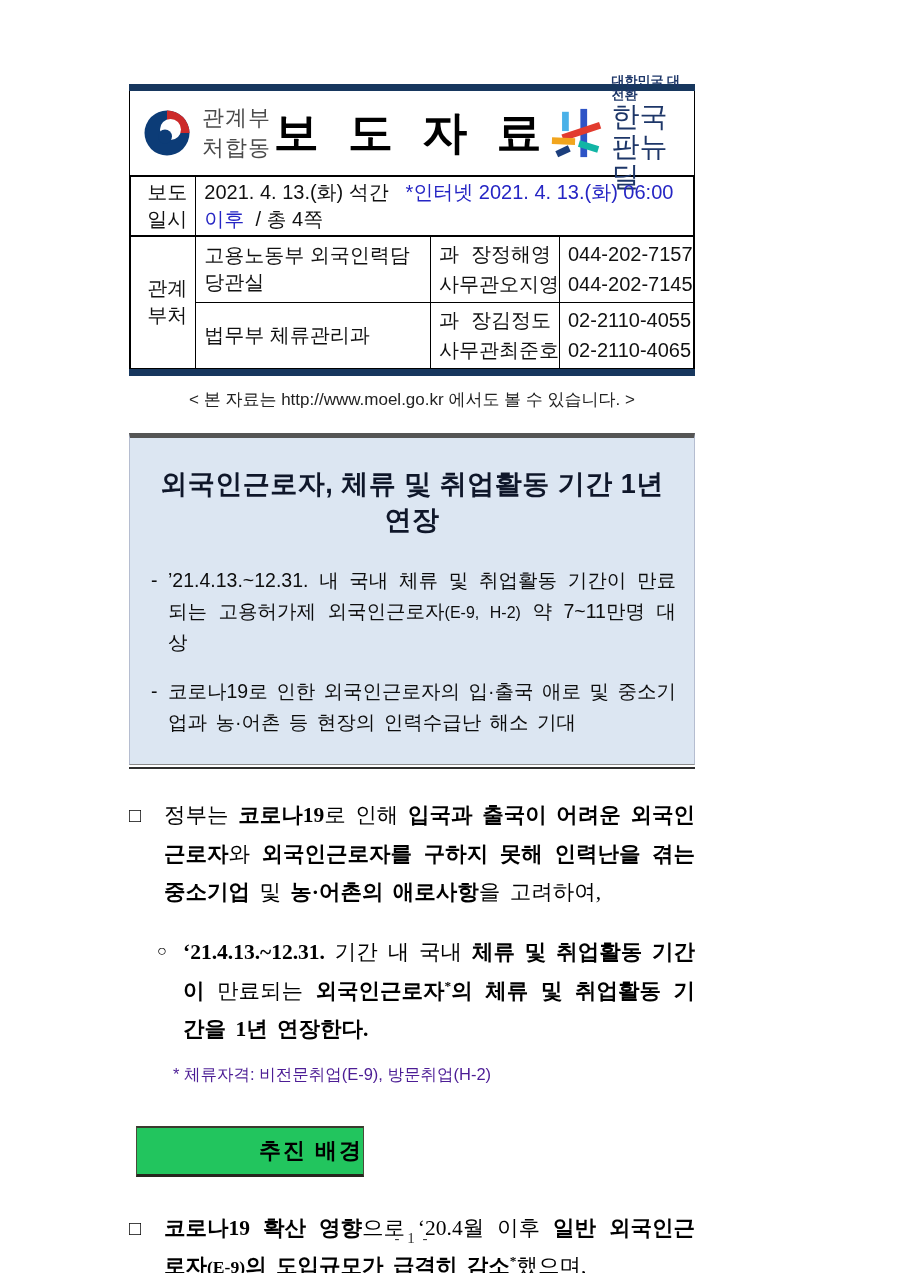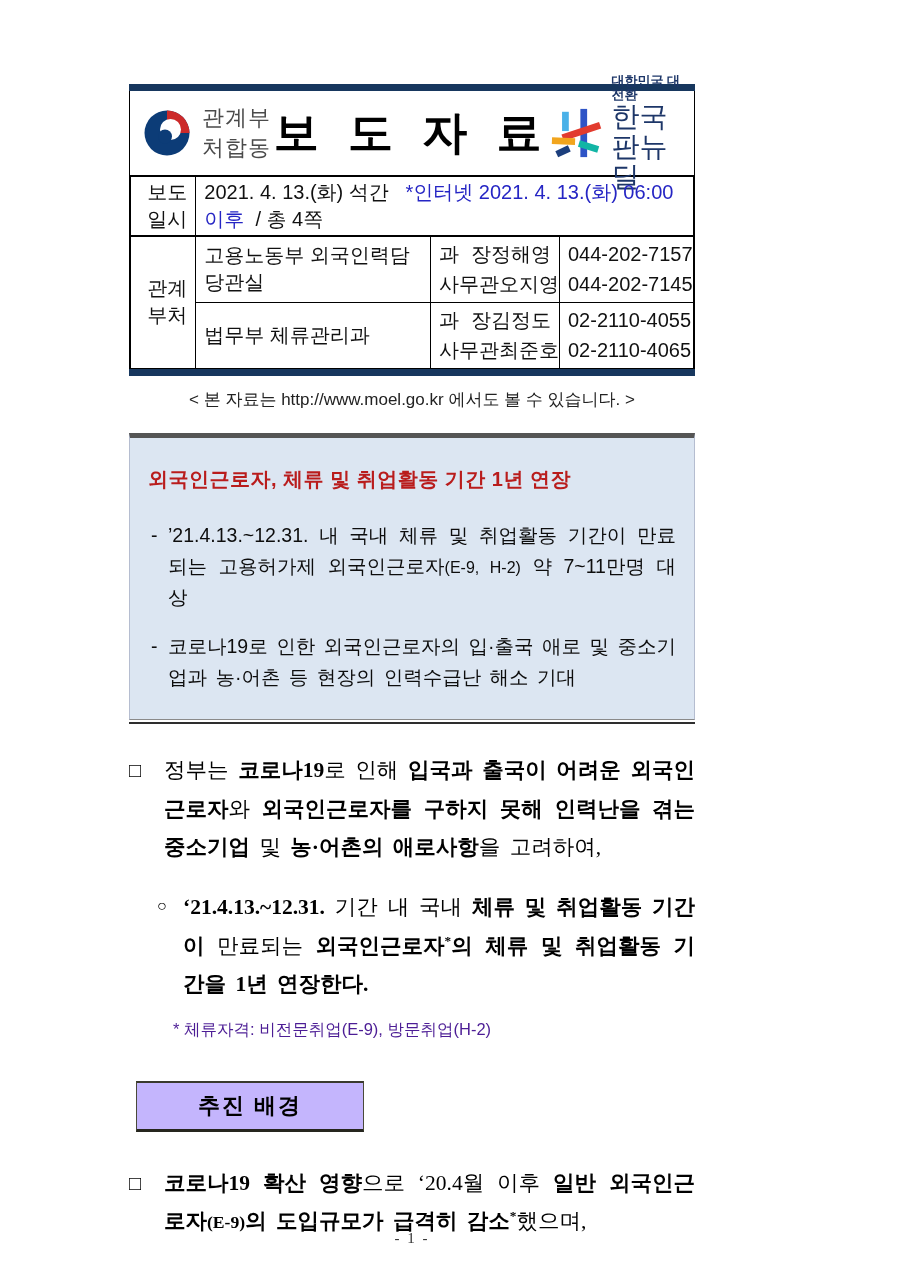--- a/index.html
+++ b/index.html
@@ -34,44 +34,44 @@
   .person-line { display:flex; font-size:20px; line-height:30px; white-space:nowrap; }
   .role { display:inline-block; width:3.1em; text-align:justify; text-align-last:justify; }
   .phone-line { font-size:20px; line-height:30px; white-space:nowrap; }
 
   .source-note { text-align:center; font-size:17px; margin-top:12px; color:#222; }
 
   
   .notice-outer { margin-top:22px; border-bottom:2px solid #2e2e2e; padding-bottom:2px; }
   .notice { background:#dce6f2; border-top:5px solid #555; border-bottom:1px solid #8a8a8a;
             border-left:1px solid #b5bdd0; border-right:1px solid #b5bdd0; padding:28px 18px 26px 18px; }
-  .notice-title { text-align:left; font-size:20px; font-weight:bold; color:#b91c1c; letter-spacing:0.5px; }
+  .notice-title { text-align:center; font-size:27px; font-weight:bold; color:#0f172a; letter-spacing:0.5px; }
   .notice-bullets { margin-top:27px; display:flex; flex-direction:column; gap:18px; }
   .bullet { display:flex; font-size:19.5px; line-height:1.6; color:#0d0d0d; }
   .bullet .dash { width:20px; flex:none; padding-left:3px; }
   .bullet .btext { flex:1; text-align:justify; word-spacing:3px; }
   .sm { font-size:0.82em; }
 
   
   .para { display:flex; font-family:"Liberation Serif", serif; font-size:21.5px; line-height:1.78; color:#000; }
   .para .marker { flex:none; }
   .para .ptext { flex:1; text-align:justify; word-spacing:4px; }
   .p1 { margin-top:27px; } .p1 .marker, .p3 .marker { width:35px; font-size:20px; padding-top:2px; }
   .p2 { margin-top:22px; margin-left:28px; } .p2 .marker { width:26px; font-size:16px; padding-top:4px; }
   .p3 { margin-top:32px; }
   .b { font-weight:bold; }
   sup { font-size:0.62em; }
 
   .footnote { font-size:16.5px; margin-top:16px; margin-left:44px; color:#4c1d95; }
   .fn2 { margin-left:38px; margin-top:18px; }
 
   
-  .section-box { margin-top:40px; margin-left:7px; width:228px; background:#c4b5fd;
+  .section-box { margin-top:40px; margin-left:7px; width:228px; background:#22c55e;
                  border:1px solid #4a4a3a; border-top:2px solid #3a3a2e; border-bottom:3px solid #26261e;
-                 text-align:center; font-size:22px; font-weight:bold; color:#000; padding:8px 0; letter-spacing:2px; }
+                 text-align:right; font-size:22px; font-weight:bold; color:#000; padding:8px 0; letter-spacing:2px; }
 
   .pageno { position:absolute; bottom:26px; left:0; width:100%; text-align:center;
             font-size:15px; font-family:"Liberation Serif", serif; color:#333; letter-spacing:2px; }
 </style>
 </head>
 <body>
 
 <div class="page">
 
   <div class="navy"></div>

